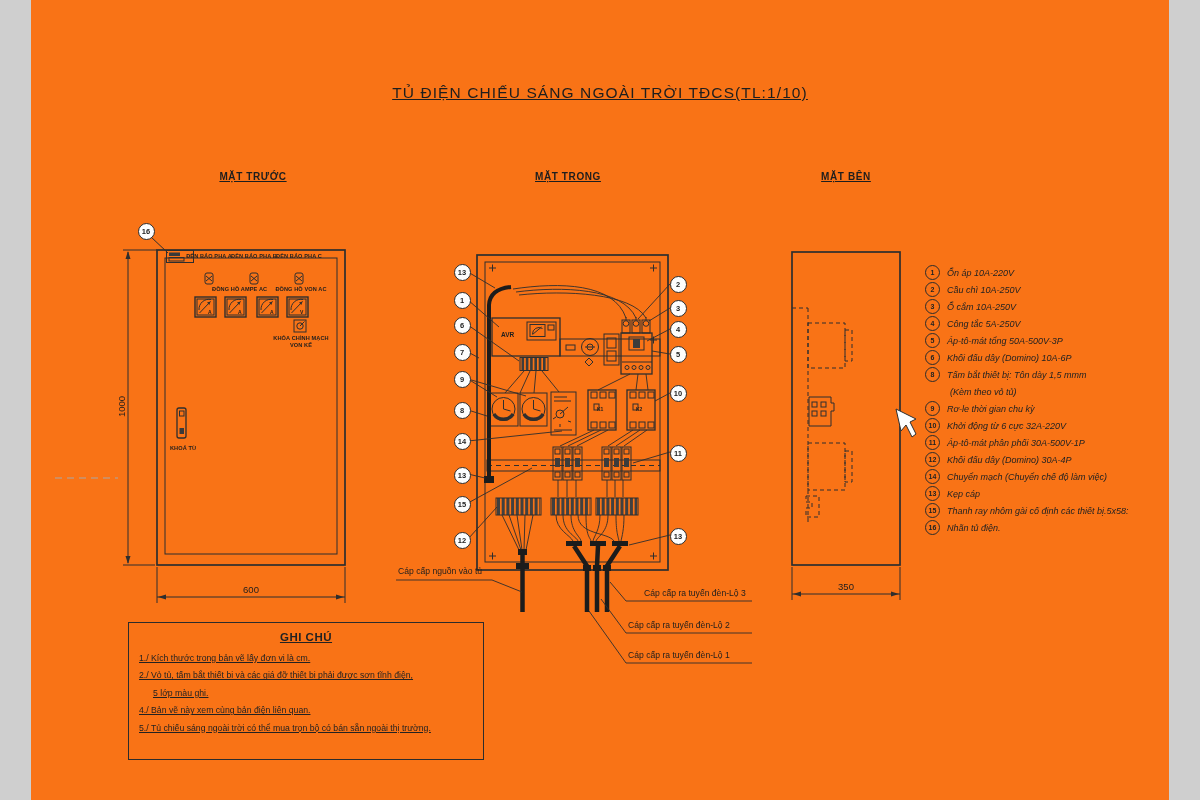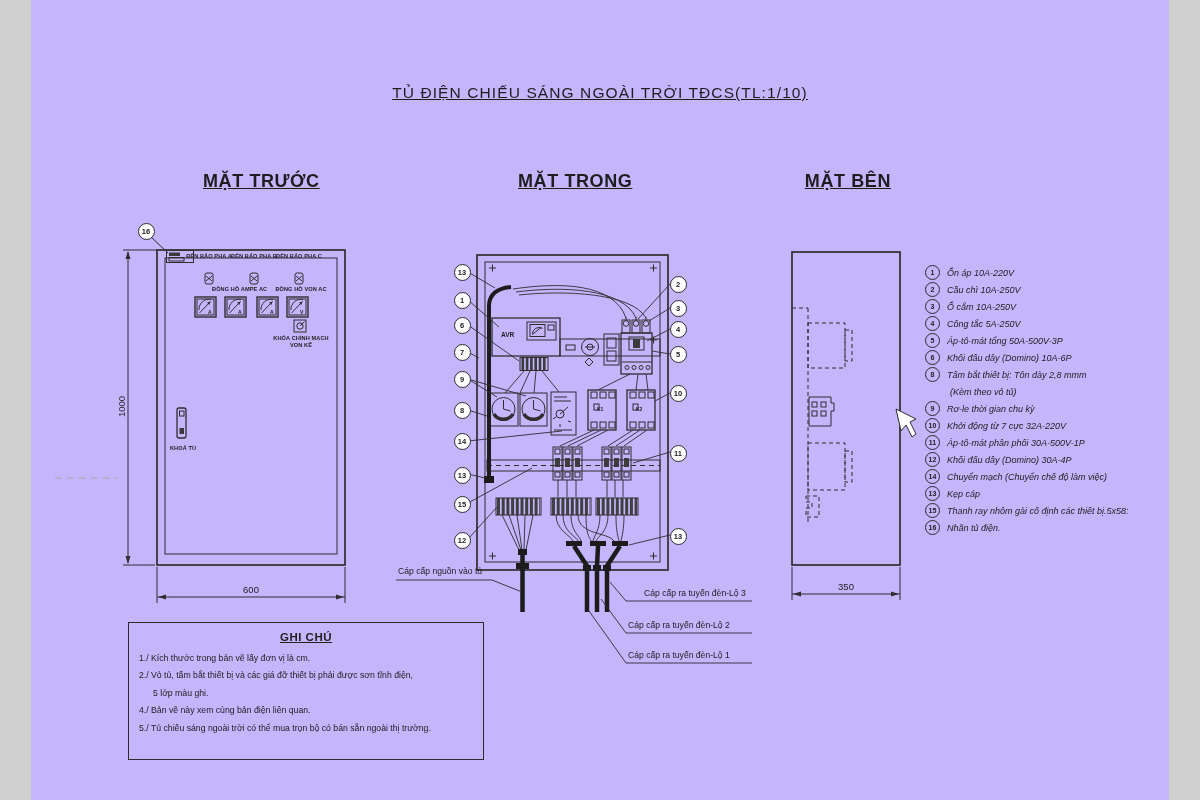--- a/index.html
+++ b/index.html
@@ -1,39 +1,39 @@
 <!DOCTYPE html>
 <html><head>
 <meta charset="utf-8">
 <style>
   html,body{margin:0;padding:0;background:#e8e8e8;}
-  #page{position:relative;width:1200px;height:800px;background:#c4b5fd;overflow:hidden;
+  #page{position:relative;width:1200px;height:800px;background:#f97316;overflow:hidden;
         font-family:"Liberation Sans",sans-serif;color:#222;}
   .grayband{position:absolute;top:0;width:31px;height:800px;background:#cfcfcf;}
   .lbl{position:absolute;white-space:nowrap;color:#1e1e1e;}
   .title{font-size:15.5px;letter-spacing:1.1px;font-weight:500;text-decoration:underline;text-align:center;}
-  .viewtitle{font-size:18px;letter-spacing:.6px;font-weight:600;text-decoration:underline;text-align:right;}
+  .viewtitle{font-size:10px;letter-spacing:.6px;font-weight:600;text-decoration:underline;text-align:center;}
   .tiny{font-size:5.6px;font-weight:700;text-align:center;letter-spacing:.1px;}
   .meterletter{font-size:5px;font-weight:700;}
   .dim{font-size:9.5px;font-weight:500;text-align:center;}
   .rot{transform:rotate(-90deg);transform-origin:center;}
   .cablelbl{font-size:8.6px;font-weight:500;}
   .avr{font-size:6.5px;font-weight:700;}
   .klabel{font-size:5px;font-weight:700;}
   .callout{position:absolute;width:15px;height:15px;border:1.1px solid #2c2c2c;border-radius:50%;
            background:#fdfdfd;font:700 7.5px/15px "Liberation Sans",sans-serif;text-align:center;color:#1c1c1c;z-index:5;}
   
   #legend{position:absolute;left:925px;top:264px;width:255px;}
   .lg-row{display:flex;align-items:center;height:17px;}
   .lg-row.cont{padding-left:25px;align-items:center;}
   .lg-num{flex:0 0 13px;width:13px;height:13px;border:1.1px solid #2c2c2c;border-radius:50%;
           font:700 7px/13px "Liberation Sans",sans-serif;text-align:center;margin-right:7px;}
   .lg-text{font-size:9px;font-weight:500;white-space:nowrap;font-style:italic;}
   
-  #notesbox{position:absolute;left:128px;top:622px;width:354px;height:136px;border:1.3px solid #2c2c2c;}
+  #notesbox{position:absolute;left:128px;top:622px;width:354px;height:136px;border:1.3px solid #2c2c2c;text-decoration:underline;}
   #notes-title{margin-top:8px;text-align:center;font-size:11.5px;font-weight:700;text-decoration:underline;letter-spacing:.5px;}
   #notes-list{padding:7px 4px 0 10px;}
   .note-line{font-size:8.7px;font-weight:500;line-height:17.4px;white-space:nowrap;}
   .note-line.cont{padding-left:14px;}
   svg{position:absolute;left:0;top:0;}
 </style>
 </head>
 <body>
 
 <div id="page">
@@ -417,32 +417,32 @@
       <div class="lg-row">
         <span class="lg-num">5</span>
         <span class="lg-text">Áp-tô-mát tổng 50A-500V-3P</span>
       </div>
       <div class="lg-row">
         <span class="lg-num">6</span>
         <span class="lg-text">Khối đấu dây (Domino) 10A-6P</span>
       </div>
       <div class="lg-row">
         <span class="lg-num">8</span>
-        <span class="lg-text">Tấm bắt thiết bị: Tôn dày 2,8 mmm</span>
+        <span class="lg-text">Tấm bắt thiết bị: Tôn dày 1,5 mmm</span>
       </div>
       <div class="lg-row cont">
         <span class="lg-text">(Kèm theo vỏ tủ)</span>
       </div>
       <div class="lg-row">
         <span class="lg-num">9</span>
         <span class="lg-text">Rơ-le thời gian chu kỳ</span>
       </div>
       <div class="lg-row">
         <span class="lg-num">10</span>
-        <span class="lg-text">Khởi động từ 7 cực 32A-220V</span>
+        <span class="lg-text">Khởi động từ 6 cực 32A-220V</span>
       </div>
       <div class="lg-row">
         <span class="lg-num">11</span>
         <span class="lg-text">Áp-tô-mát phân phối 30A-500V-1P</span>
       </div>
       <div class="lg-row">
         <span class="lg-num">12</span>
         <span class="lg-text">Khối đấu dây (Domino) 30A-4P</span>
       </div>
       <div class="lg-row">

